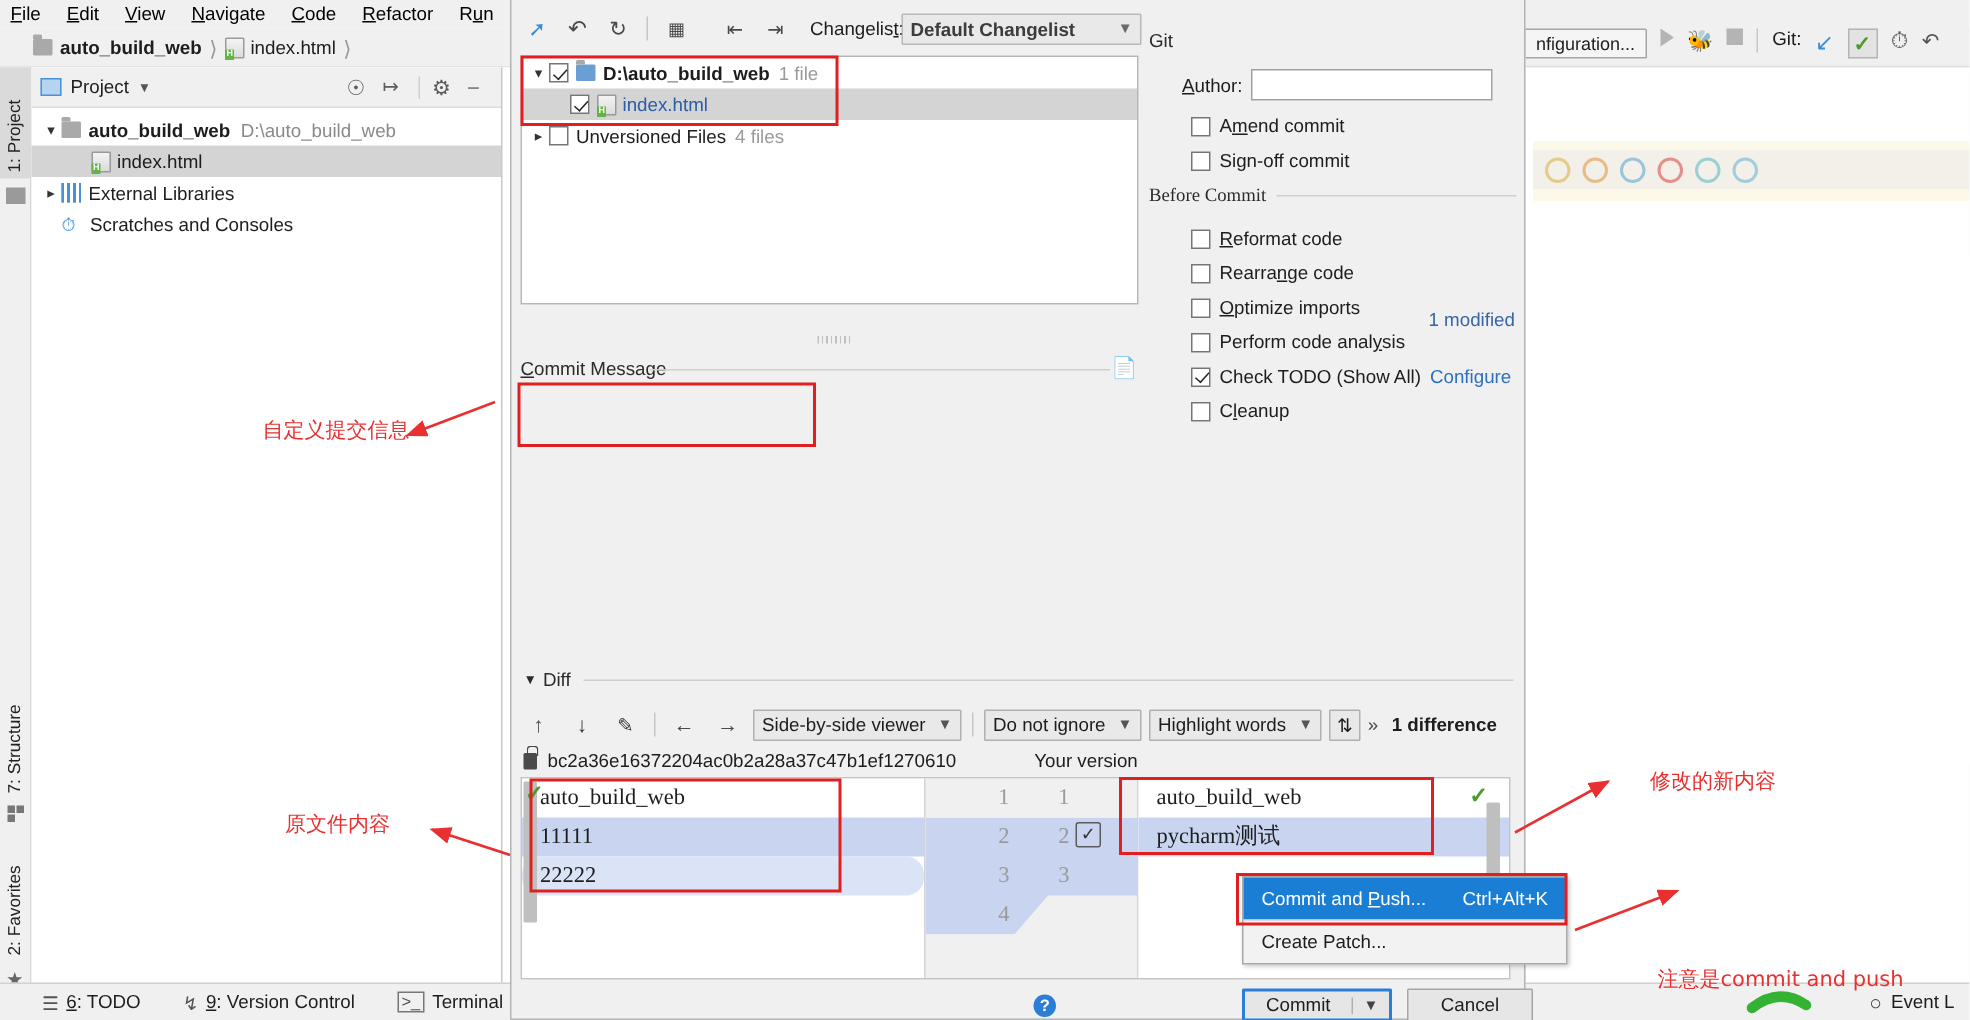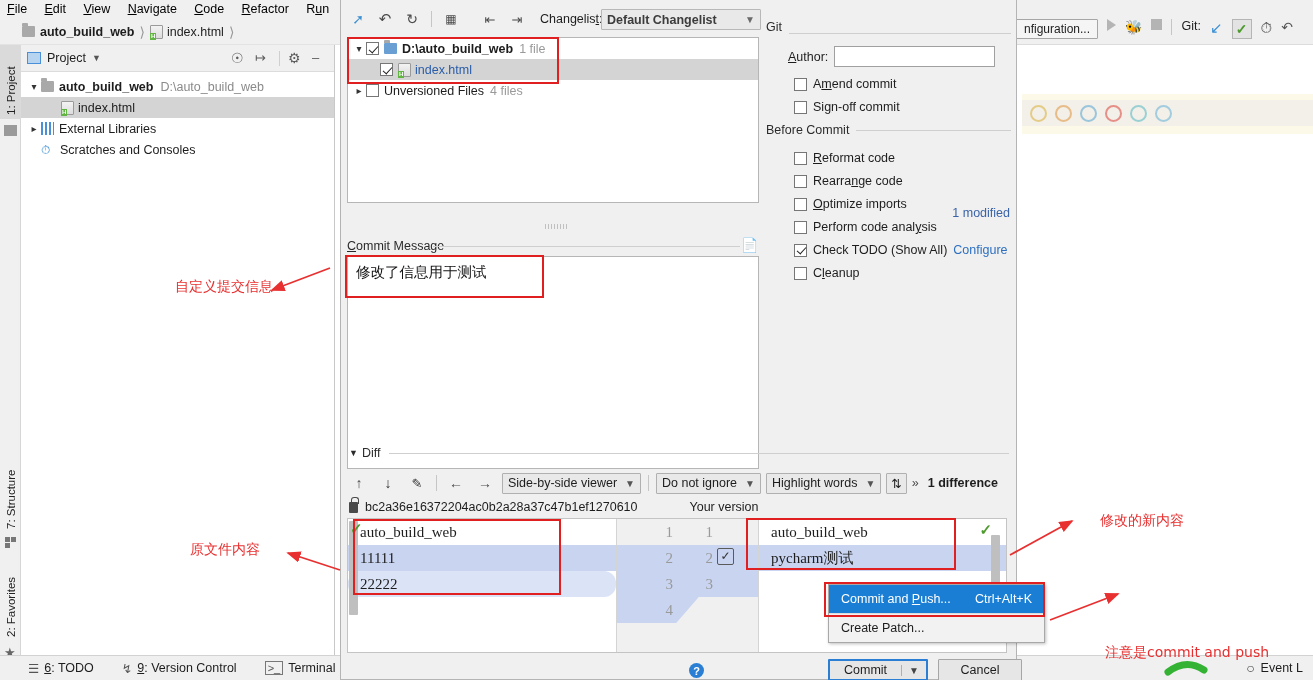--- a/index.html
+++ b/index.html
@@ -438,46 +438,43 @@
       </div>
     </div>
     <div class="redbox" style="left:6px;top:37px;width:212px;height:47px;"></div>
 
     <div class="modified-label">1 modified</div>
     <div class="grip"></div>
 
     <div class="sec-label" style="left:6px;top:239px;"><u>C</u>ommit Message</div>
     <div class="sec-line" style="left:92px;top:246px;width:307px;"></div>
     <div class="hist-ico" style="position:absolute;left:400px;top:237px;color:#4a4a4a;font-size:14px;">📄</div>
-    <div class="msg-box">
-      <div class="msg-text">修改了信息用于测试</div>
-    </div>
     <div class="redbox" style="left:4px;top:255px;width:199px;height:43px;"></div>
 
     <div class="right-col">
-      <div style="display:flex;align-items:flex-end;">
+      <div style="display:flex;align-items:flex-start;flex-direction:column;">
         <span class="sec-label" style="position:static;">Git</span>
         <span style="flex:1;height:1px;background:#cfcfcf;margin-left:7px;"></span>
       </div>
 
       <div class="author-row">
         <span style="font-size:12.5px;"><u>A</u>uthor:</span>
         <span class="author-input"></span>
       </div>
 
       <div class="chk-row">
         <span class="cbx"></span>
         <span>A<u>m</u>end commit</span>
       </div>
       <div class="chk-row">
         <span class="cbx"></span>
         <span>Si<u>g</u>n-off commit</span>
       </div>
 
-      <div style="display:flex;align-items:center;">
+      <div style="display:flex;align-items:center;font-family:Liberation Serif, serif;">
         <span class="sec-label" style="position:static;">Before Commit</span>
         <span style="flex:1;height:1px;background:#cfcfcf;margin-left:7px;"></span>
       </div>
       <div style="margin-top:14px;">
         <div class="chk-row">
           <span class="cbx"></span>
           <span><u>R</u>eformat code</span>
         </div>
         <div class="chk-row">
           <span class="cbx"></span>

